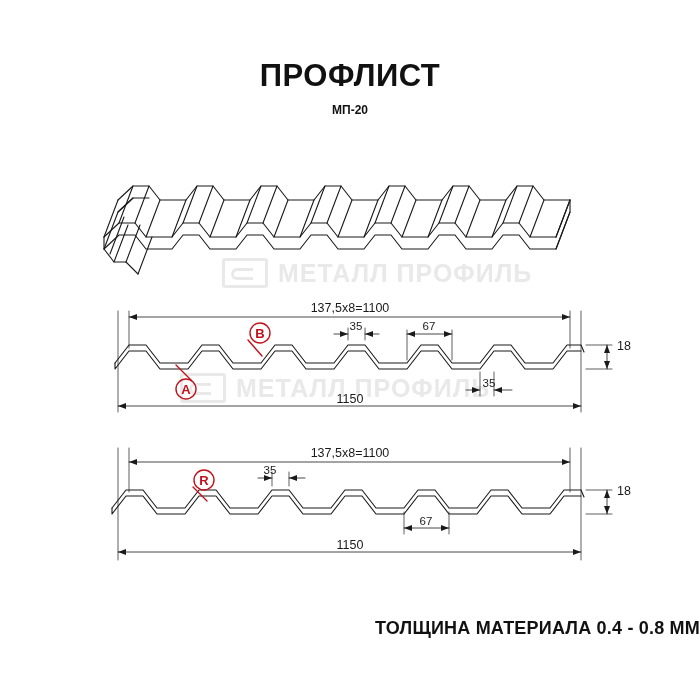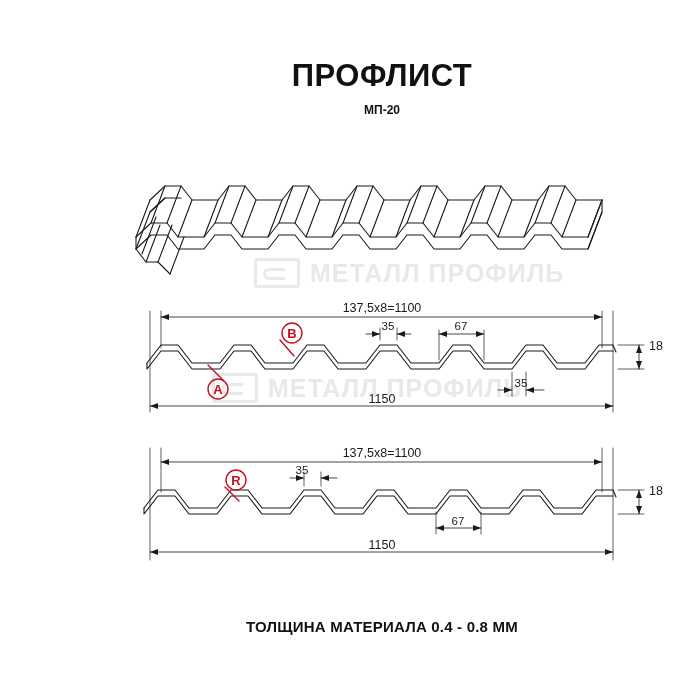--- a/index.html
+++ b/index.html
@@ -11,21 +11,20 @@
     width: 700px;
     height: 700px;
     position: relative;
     font-family: "Liberation Sans", sans-serif;
     color: #1a1a1a;
     overflow: hidden;
   }
   .page {
     position: absolute;
     inset: 0;
-    margin-left: 32px;
   }
   
   .title {
     position: absolute;
     top: 58px;
     left: 0;
     width: 700px;
     text-align: center;
     font-size: 31px;
     font-weight: bold;
@@ -40,22 +39,22 @@
     text-align: center;
     font-size: 12px;
     font-weight: bold;
     color: #111;
   }
   .footer-note {
     position: absolute;
     top: 618px;
     left: 0;
     width: 700px;
-    text-align: center;
-    font-size: 15px;
+    text-align: right;
+    font-size: 18px;
     font-weight: bold;
     letter-spacing: 0.2px;
     color: #111;
   }
   
   svg.draw {
     position: absolute;
     left: 0;
     top: 0;
     width: 700px;

